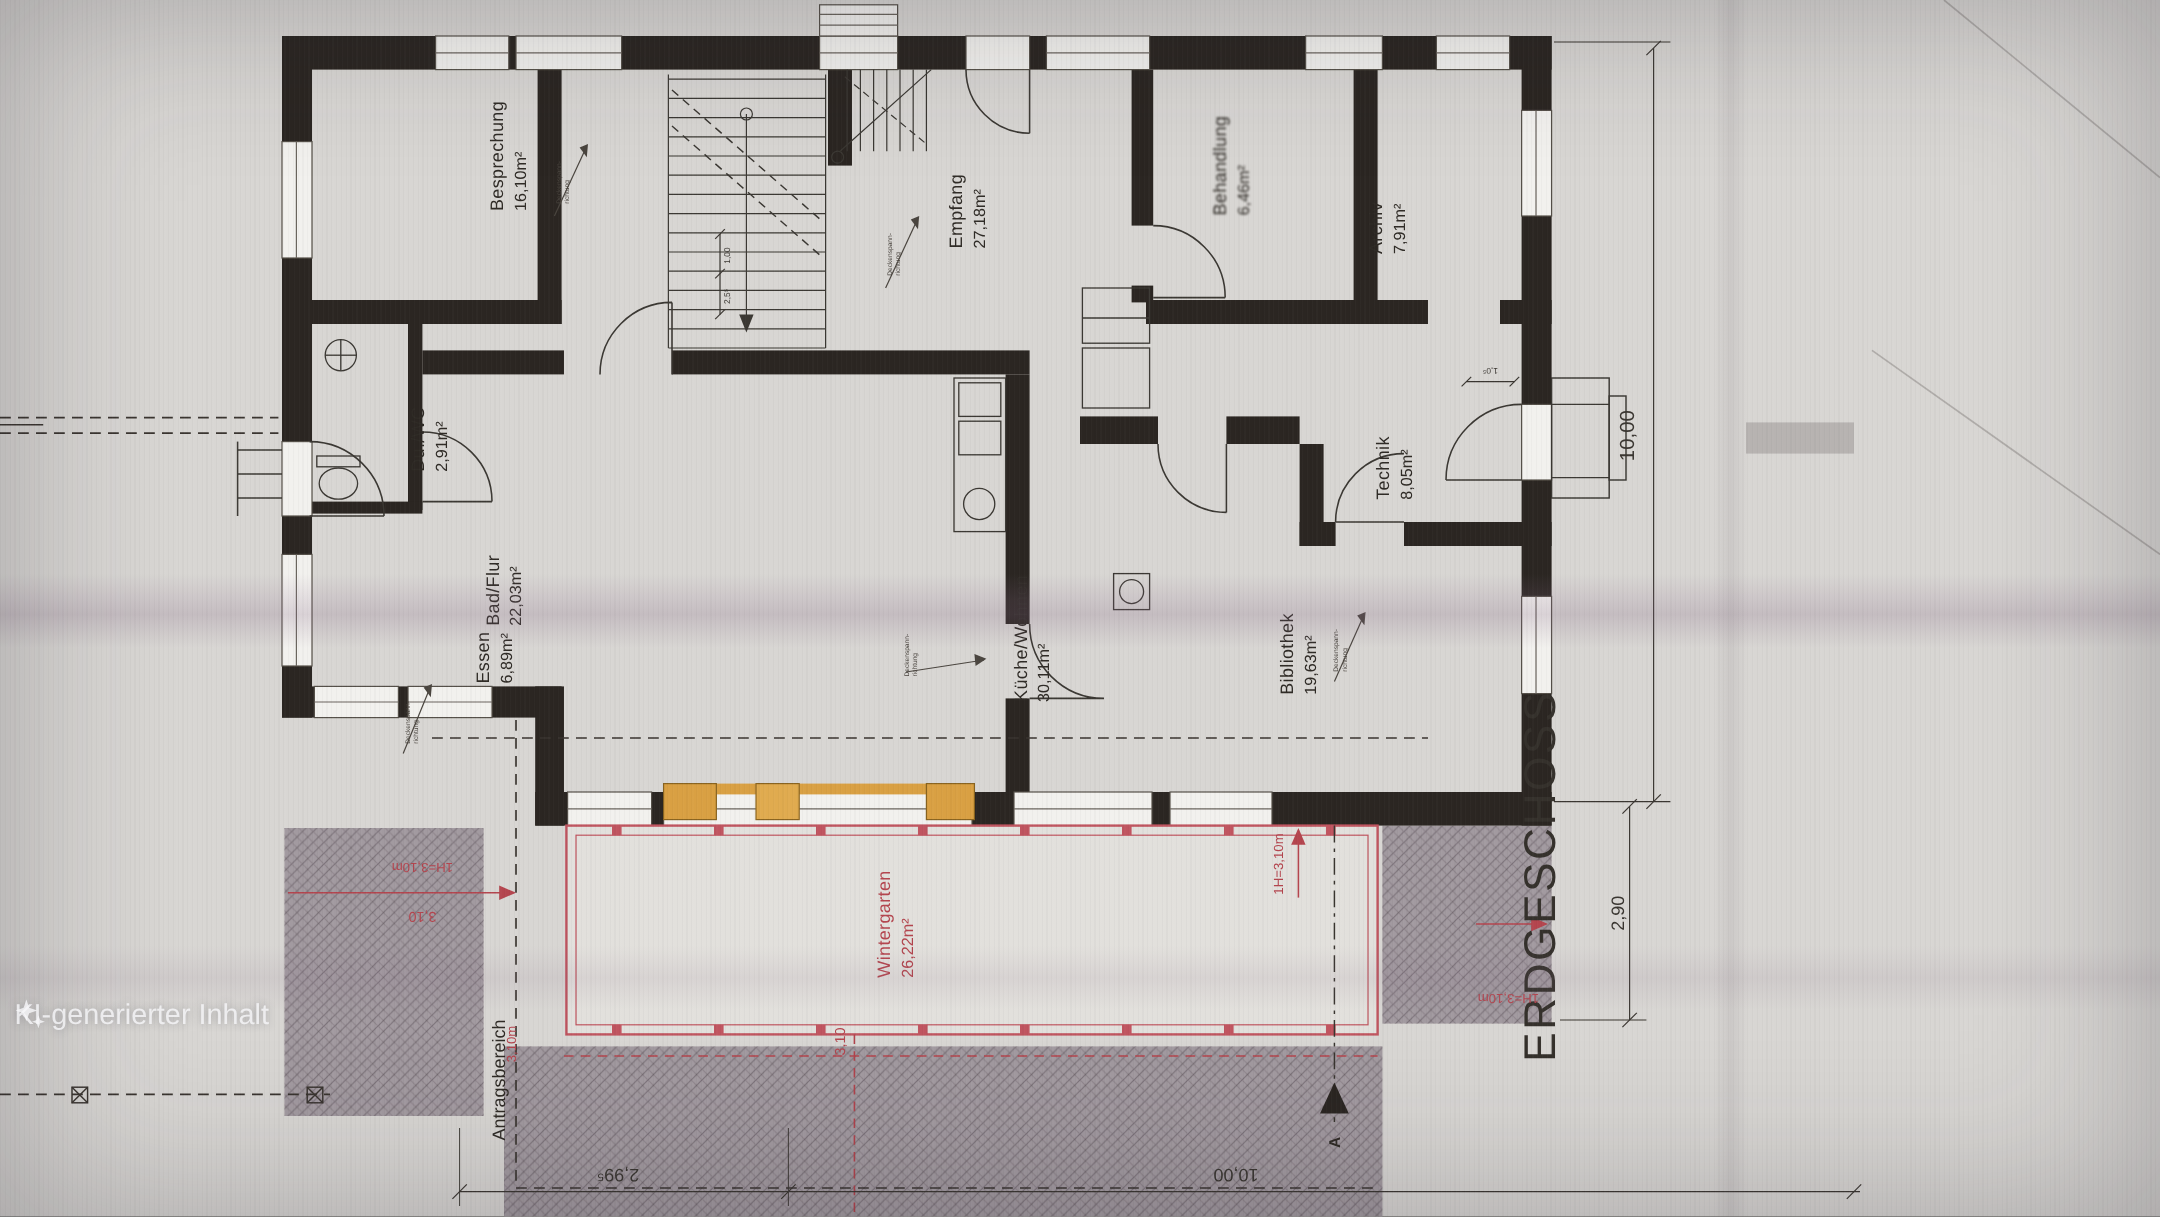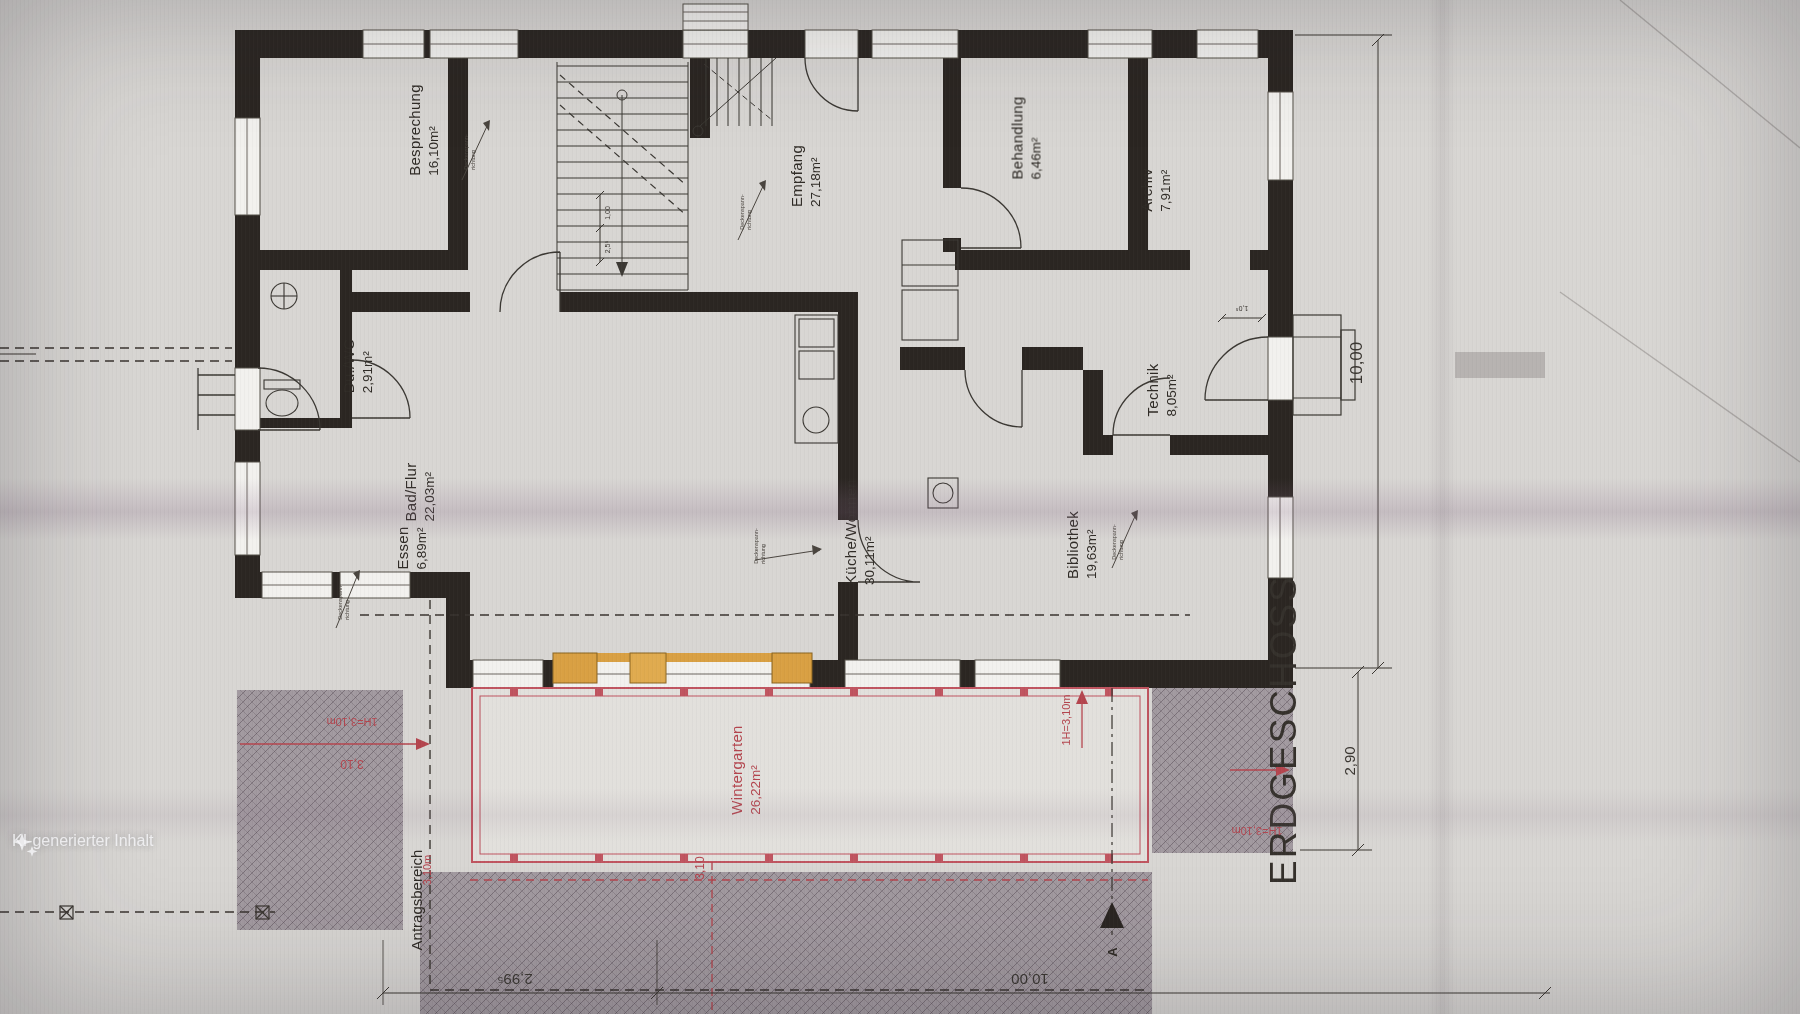--- a/index.html
+++ b/index.html
@@ -21,21 +21,21 @@
   .rlabel .rarea{font-size:13.5px;font-weight:400;}
   .rlabel.red{color:#b4454e;}
   .single{position:absolute;transform:translate(-50%,-50%) rotate(-90deg);white-space:nowrap;z-index:20;color:#2f2b26;}
   .flip{position:absolute;transform:translate(-50%,-50%) rotate(180deg);white-space:nowrap;z-index:20;color:#2f2b26;}
   .dimtext{font-size:15px;color:#3a3631;}
   .red{color:#b4454e;}
   .title{font-size:37px;font-weight:500;letter-spacing:2px;color:#35312c;}
   .tinynote{position:absolute;transform:translate(-50%,-50%) rotate(-90deg);font-size:5.5px;line-height:1.2;
     color:#4a453f;white-space:nowrap;z-index:20;}
   .watermark{position:absolute;left:12px;top:832px;display:flex;align-items:center;gap:9px;z-index:50;
-    color:rgba(248,248,250,.80);font-size:16px;text-shadow:0 0 7px rgba(90,90,100,.45);}
+    color:rgba(248,248,250,.80);font-size:24px;text-shadow:0 0 7px rgba(90,90,100,.45);}
   .sectionA{font-size:13px;font-weight:700;}
 </style>
 </head>
 <body>
 
 <div class="stage">
 
   <svg width="1800" height="1014" viewBox="0 0 1800 1014">
     <defs>
       <pattern id="hatch" width="9" height="9" patternUnits="userSpaceOnUse">

